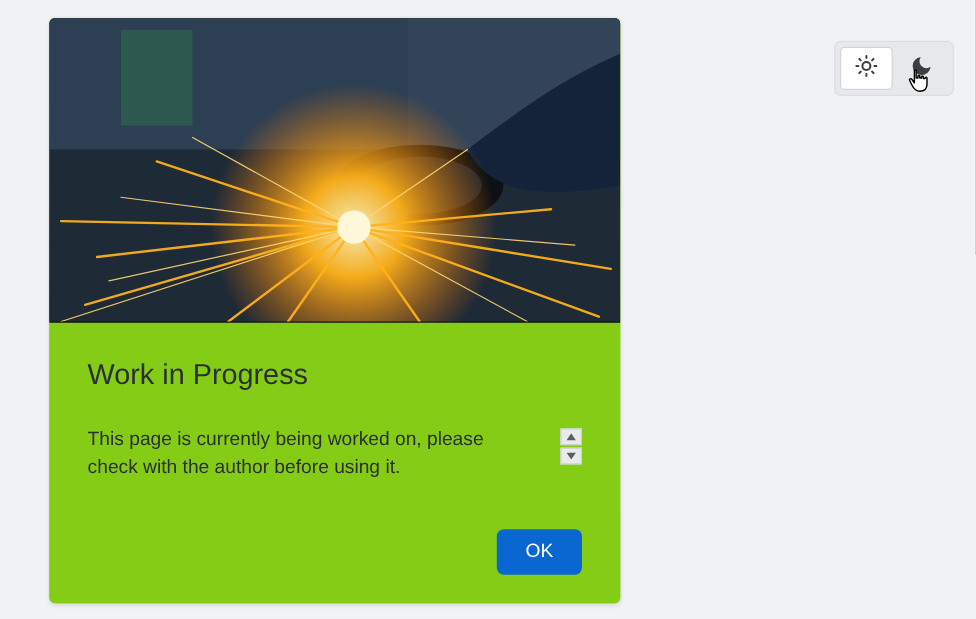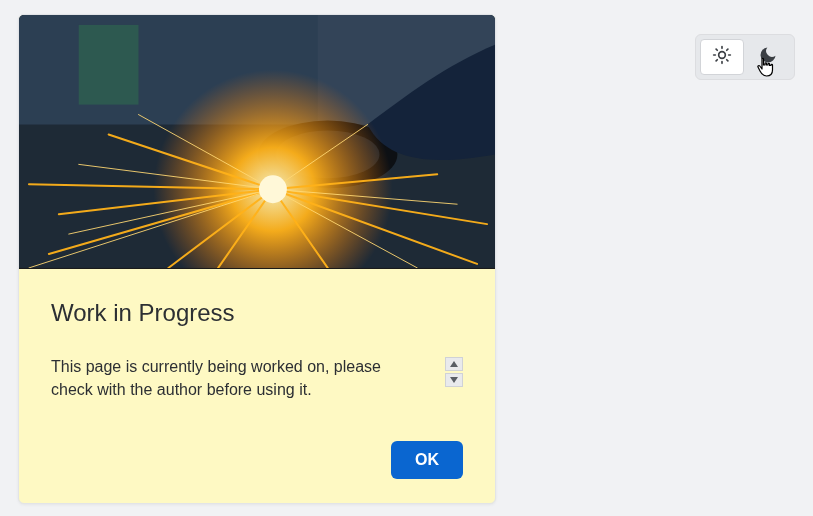--- a/index.html
+++ b/index.html
@@ -35,24 +35,24 @@
     .theme-btn.light {
       background: #ffffff;
       border: 1px solid #d2d4d8;
     }
     .theme-btn.dark {
       background: transparent;
     }
     .card {
       position: absolute;
       top: 14px;
-      left: 18px;
+      left: 40px;
       width: 478px;
       height: 490px;
-      background: #fef9c3;
+      background: #84cc16;
       border-radius: 6px;
       border: 1px solid #e2e4e7;
       box-shadow: 0 1px 3px rgba(0,0,0,0.06);
       display: flex;
       flex-direction: column;
       overflow: hidden;
     }
     .card-image {
       width: 100%;
       height: 254px;
@@ -108,21 +108,21 @@
     .stepper-btn svg { display:block; }
     .card-actions {
       margin-top: auto;
       display: flex;
       justify-content: flex-end;
     }
     .ok-btn {
       background: #0a66d0;
       color: #ffffff;
       font-size: 16px;
-      font-weight: 700;
+      font-weight: 400;
       border: none;
       border-radius: 6px;
       padding: 10px 24px;
       cursor: pointer;
     }
     .cursor-pointer-overlay {
       position: absolute;
       top: 56px;
       right: 38px;
       pointer-events: none;

